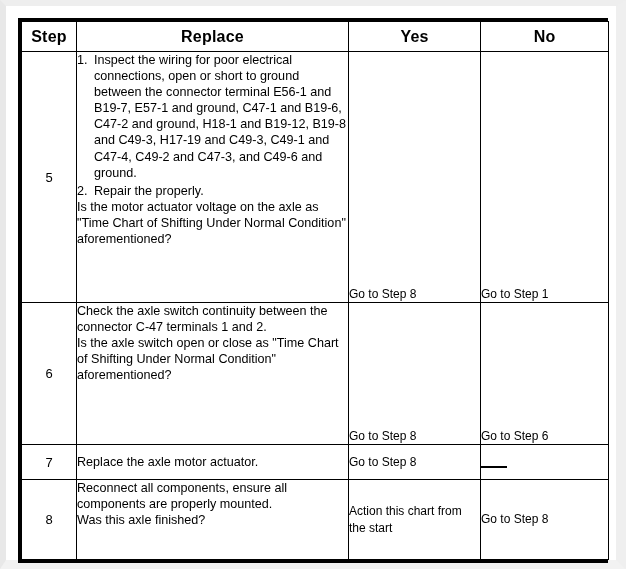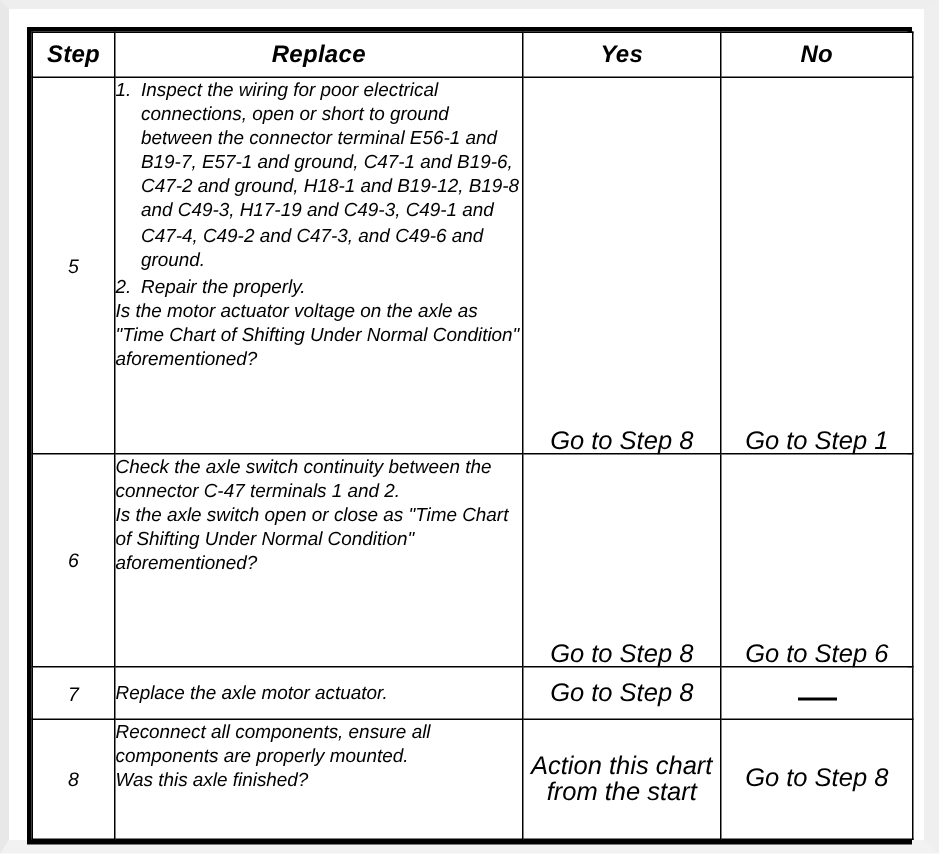--- a/index.html
+++ b/index.html
@@ -33,21 +33,20 @@
     top: 18px;
     width: 590px;
     border: 3px solid #000000;
     box-sizing: border-box;
     background: #ffffff;
   }
   table.inner {
     width: 100%;
     border-collapse: collapse;
     table-layout: fixed;
-    font-style: italic;
   }
   table.inner th,
   table.inner td {
     border: 1.5px solid #000000;
     padding: 0;
     background: #ffffff;
     box-sizing: border-box;
   }
   col.c-step { width: 55px; }
   col.c-action { width: 272px; }
@@ -71,22 +70,21 @@
   }
   td.action-cell {
     vertical-align: top;
     padding: 7px 8px 7px 9px;
     font-size: 12.6px;
     line-height: 16.1px;
     color: #000000;
     text-align: left;
   }
   td.branch-cell {
-    text-align: center;
-    font-size: 17px;
+    font-size: 12px;
     line-height: 16.1px;
     color: #000000;
     vertical-align: bottom;
     padding-bottom: 7px;
   }
   td.branch-cell.mid {
     vertical-align: middle;
     padding-bottom: 0;
   }
   .num-list {

